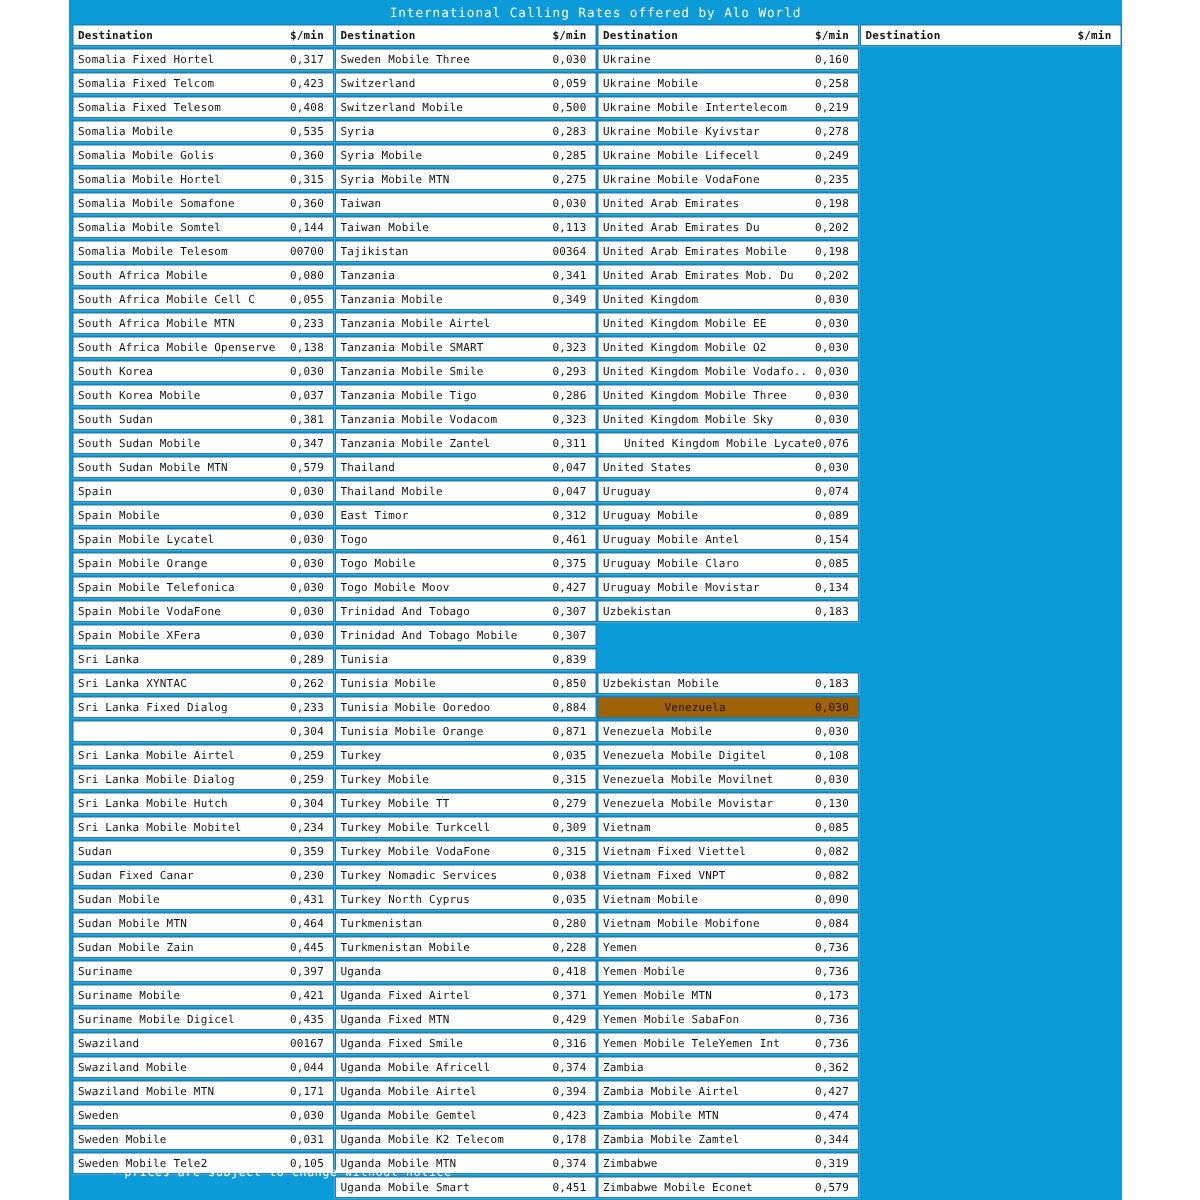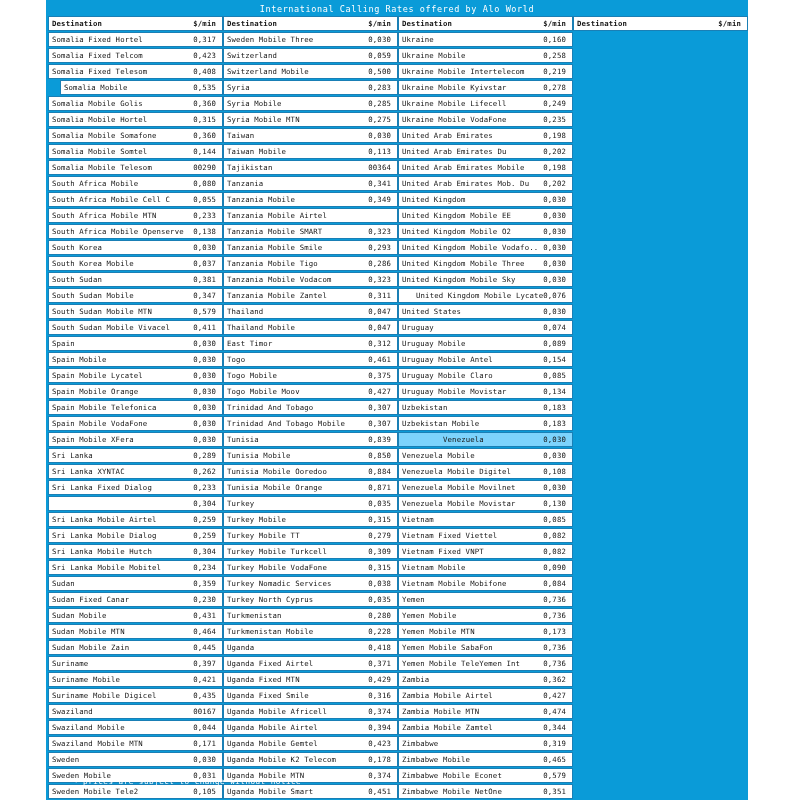--- a/index.html
+++ b/index.html
@@ -122,21 +122,21 @@
           <div class="crate" style="color: rgb(20, 20, 20);">0,317</div>
         </div>
         <div class="drow" style="background: rgb(255, 255, 255); border-color: rgb(26, 127, 181);">
           <div class="cdest" style="color: rgb(20, 20, 20);">Somalia Fixed Telcom</div>
           <div class="crate" style="color: rgb(20, 20, 20);">0,423</div>
         </div>
         <div class="drow" style="background: rgb(255, 255, 255); border-color: rgb(26, 127, 181);">
           <div class="cdest" style="color: rgb(20, 20, 20);">Somalia Fixed Telesom</div>
           <div class="crate" style="color: rgb(20, 20, 20);">0,408</div>
         </div>
-        <div class="drow" style="background: rgb(255, 255, 255); border-color: rgb(26, 127, 181); margin-left: 12px;">
+        <div class="drow" style="background: rgb(255, 255, 255); border-color: rgb(26, 127, 181);">
           <div class="cdest" style="color: rgb(20, 20, 20);">Somalia Mobile</div>
           <div class="crate" style="color: rgb(20, 20, 20);">0,535</div>
         </div>
         <div class="drow" style="background: rgb(255, 255, 255); border-color: rgb(26, 127, 181);">
           <div class="cdest" style="color: rgb(20, 20, 20);">Somalia Mobile Golis</div>
           <div class="crate" style="color: rgb(20, 20, 20);">0,360</div>
         </div>
         <div class="drow" style="background: rgb(255, 255, 255); border-color: rgb(26, 127, 181);">
           <div class="cdest" style="color: rgb(20, 20, 20);">Somalia Mobile Hortel</div>
           <div class="crate" style="color: rgb(20, 20, 20);">0,315</div>
@@ -144,21 +144,21 @@
         <div class="drow" style="background: rgb(255, 255, 255); border-color: rgb(26, 127, 181);">
           <div class="cdest" style="color: rgb(20, 20, 20);">Somalia Mobile Somafone</div>
           <div class="crate" style="color: rgb(20, 20, 20);">0,360</div>
         </div>
         <div class="drow" style="background: rgb(255, 255, 255); border-color: rgb(26, 127, 181);">
           <div class="cdest" style="color: rgb(20, 20, 20);">Somalia Mobile Somtel</div>
           <div class="crate" style="color: rgb(20, 20, 20);">0,144</div>
         </div>
         <div class="drow" style="background: rgb(255, 255, 255); border-color: rgb(26, 127, 181);">
           <div class="cdest" style="color: rgb(20, 20, 20);">Somalia Mobile Telesom</div>
-          <div class="crate" style="color: rgb(20, 20, 20);">00290</div>
+          <div class="crate" style="color: rgb(20, 20, 20);">00700</div>
         </div>
         <div class="drow" style="background: rgb(255, 255, 255); border-color: rgb(26, 127, 181);">
           <div class="cdest" style="color: rgb(20, 20, 20);">South Africa Mobile</div>
           <div class="crate" style="color: rgb(20, 20, 20);">0,080</div>
         </div>
         <div class="drow" style="background: rgb(255, 255, 255); border-color: rgb(26, 127, 181);">
           <div class="cdest" style="color: rgb(20, 20, 20);">South Africa Mobile Cell C</div>
           <div class="crate" style="color: rgb(20, 20, 20);">0,055</div>
         </div>
         <div class="drow" style="background: rgb(255, 255, 255); border-color: rgb(26, 127, 181);">
@@ -181,24 +181,20 @@
           <div class="cdest" style="color: rgb(20, 20, 20);">South Sudan</div>
           <div class="crate" style="color: rgb(20, 20, 20);">0,381</div>
         </div>
         <div class="drow" style="background: rgb(255, 255, 255); border-color: rgb(26, 127, 181);">
           <div class="cdest" style="color: rgb(20, 20, 20);">South Sudan Mobile</div>
           <div class="crate" style="color: rgb(20, 20, 20);">0,347</div>
         </div>
         <div class="drow" style="background: rgb(255, 255, 255); border-color: rgb(26, 127, 181);">
           <div class="cdest" style="color: rgb(20, 20, 20);">South Sudan Mobile MTN</div>
           <div class="crate" style="color: rgb(20, 20, 20);">0,579</div>
-        </div>
-        <div class="drow" style="background: rgb(255, 255, 255); border-color: rgb(26, 127, 181);">
-          <div class="cdest" style="color: rgb(20, 20, 20);">South Sudan Mobile Vivacel</div>
-          <div class="crate" style="color: rgb(20, 20, 20);">0,411</div>
         </div>
         <div class="drow" style="background: rgb(255, 255, 255); border-color: rgb(26, 127, 181);">
           <div class="cdest" style="color: rgb(20, 20, 20);">Spain</div>
           <div class="crate" style="color: rgb(20, 20, 20);">0,030</div>
         </div>
         <div class="drow" style="background: rgb(255, 255, 255); border-color: rgb(26, 127, 181);">
           <div class="cdest" style="color: rgb(20, 20, 20);">Spain Mobile</div>
           <div class="crate" style="color: rgb(20, 20, 20);">0,030</div>
         </div>
         <div class="drow" style="background: rgb(255, 255, 255); border-color: rgb(26, 127, 181);">
@@ -602,25 +598,25 @@
           <div class="crate" style="color: rgb(20, 20, 20);">0,085</div>
         </div>
         <div class="drow" style="background: rgb(255, 255, 255); border-color: rgb(26, 127, 181);">
           <div class="cdest" style="color: rgb(20, 20, 20);">Uruguay Mobile Movistar</div>
           <div class="crate" style="color: rgb(20, 20, 20);">0,134</div>
         </div>
         <div class="drow" style="background: rgb(255, 255, 255); border-color: rgb(26, 127, 181);">
           <div class="cdest" style="color: rgb(20, 20, 20);">Uzbekistan</div>
           <div class="crate" style="color: rgb(20, 20, 20);">0,183</div>
         </div>
-        <div class="drow" style="background: rgb(255, 255, 255); border-color: rgb(26, 127, 181);">
+        <div class="drow" style="background: rgb(255, 255, 255); border-color: rgb(26, 127, 181); margin-top: 32px;">
           <div class="cdest" style="color: rgb(20, 20, 20);">Uzbekistan Mobile</div>
           <div class="crate" style="color: rgb(20, 20, 20);">0,183</div>
         </div>
-        <div class="drow" style="background: #7dd3fc; border-color: rgb(26, 127, 181); padding-left: 44px;">
+        <div class="drow" style="background: #a16207; border-color: rgb(26, 127, 181); padding-left: 44px;">
           <div class="cdest" style="color: rgb(20, 20, 20);">Venezuela</div>
           <div class="crate" style="color: rgb(20, 20, 20);">0,030</div>
         </div>
         <div class="drow" style="background: rgb(255, 255, 255); border-color: rgb(26, 127, 181);">
           <div class="cdest" style="color: rgb(20, 20, 20);">Venezuela Mobile</div>
           <div class="crate" style="color: rgb(20, 20, 20);">0,030</div>
         </div>
         <div class="drow" style="background: rgb(255, 255, 255); border-color: rgb(26, 127, 181);">
           <div class="cdest" style="color: rgb(20, 20, 20);">Venezuela Mobile Digitel</div>
           <div class="crate" style="color: rgb(20, 20, 20);">0,108</div>
@@ -685,24 +681,20 @@
           <div class="cdest" style="color: rgb(20, 20, 20);">Zambia Mobile MTN</div>
           <div class="crate" style="color: rgb(20, 20, 20);">0,474</div>
         </div>
         <div class="drow" style="background: rgb(255, 255, 255); border-color: rgb(26, 127, 181);">
           <div class="cdest" style="color: rgb(20, 20, 20);">Zambia Mobile Zamtel</div>
           <div class="crate" style="color: rgb(20, 20, 20);">0,344</div>
         </div>
         <div class="drow" style="background: rgb(255, 255, 255); border-color: rgb(26, 127, 181);">
           <div class="cdest" style="color: rgb(20, 20, 20);">Zimbabwe</div>
           <div class="crate" style="color: rgb(20, 20, 20);">0,319</div>
-        </div>
-        <div class="drow" style="background: rgb(255, 255, 255); border-color: rgb(26, 127, 181);">
-          <div class="cdest" style="color: rgb(20, 20, 20);">Zimbabwe Mobile</div>
-          <div class="crate" style="color: rgb(20, 20, 20);">0,465</div>
         </div>
         <div class="drow" style="background: rgb(255, 255, 255); border-color: rgb(26, 127, 181);">
           <div class="cdest" style="color: rgb(20, 20, 20);">Zimbabwe Mobile Econet</div>
           <div class="crate" style="color: rgb(20, 20, 20);">0,579</div>
         </div>
         <div class="drow" style="background: rgb(255, 255, 255); border-color: rgb(26, 127, 181);">
           <div class="cdest" style="color: rgb(20, 20, 20);">Zimbabwe Mobile NetOne</div>
           <div class="crate" style="color: rgb(20, 20, 20);">0,351</div>
         </div>
       </div>

